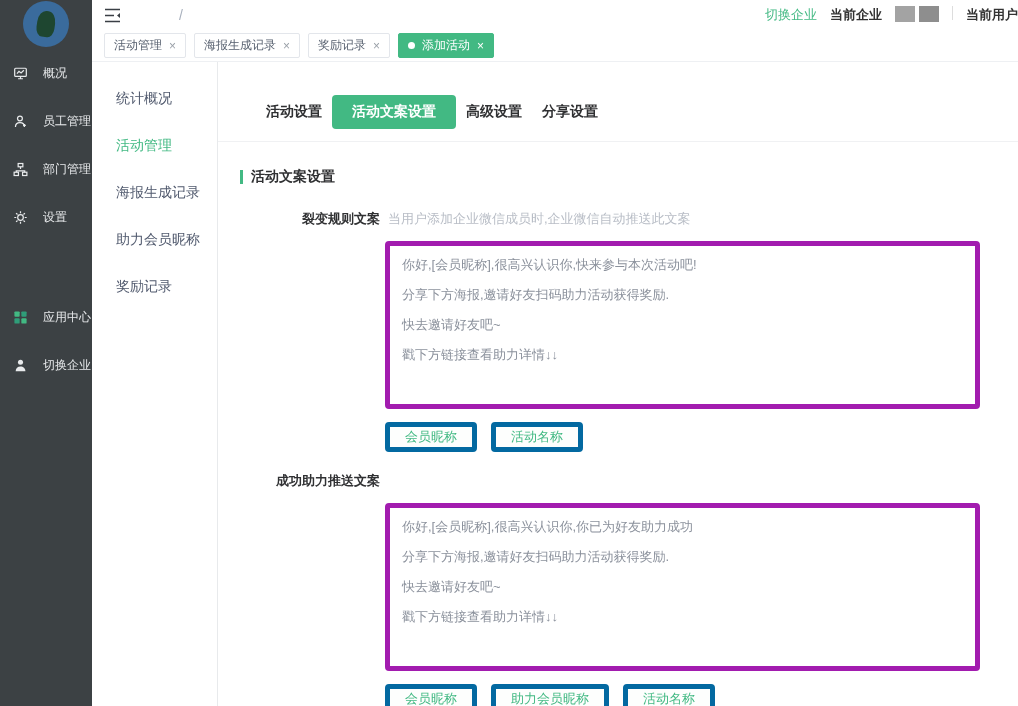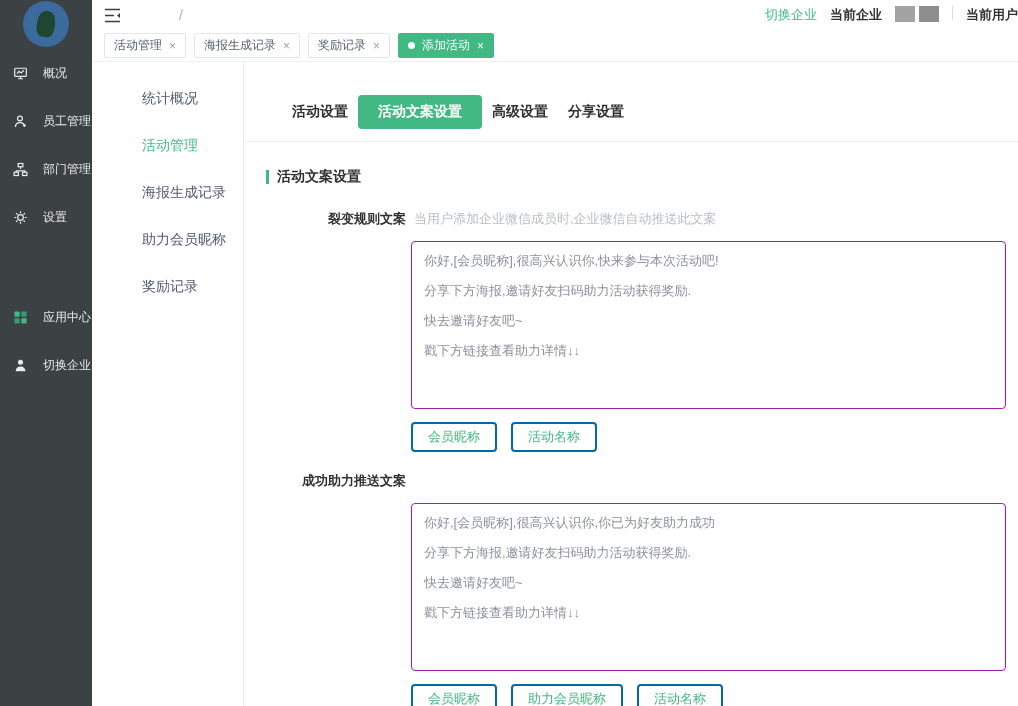--- a/index.html
+++ b/index.html
@@ -37,21 +37,21 @@
 
   .tagbar { height:32px; background:#fff; display:flex; align-items:center; gap:8px; padding-left:12px;
             border-bottom:1px solid #eef0f3; }
   .tag { display:inline-flex; align-items:center; gap:7px; height:25px; padding:0 9px; background:#fff;
          border:1px solid #e3e6eb; border-radius:2px; font-size:12px; color:#57606f; cursor:pointer; }
   .tag .close { color:#9aa0a8; font-size:12px; cursor:pointer; }
   .tag.active { background:#42b983; border-color:#42b983; color:#fff; }
   .tag.active .close { color:#fff; }
   .tag .dot { width:7px; height:7px; border-radius:50%; background:#fff; }
 
-  .body-row { flex:1; display:flex; min-height:0;padding-left:26px; }
+  .body-row { flex:1; display:flex; min-height:0; }
 
   
   .submenu { width:126px; background:#fff; border-right:1px solid #e8eaec; padding-top:26px; flex-shrink:0; }
   .submenu-item { padding-left:24px; height:20px; line-height:20px; font-size:14px; color:#515a6e;
                   margin-bottom:27px; cursor:pointer; white-space:nowrap; }
   .submenu-item.active { color:#42b983; }
 
   
   .content { flex:1; background:#fff; padding-left:38px; overflow:hidden; }
   .content-tabs { margin-top:33px; display:flex; }
@@ -61,25 +61,25 @@
 
   .section-head { margin-top:26px; display:flex; align-items:center; gap:8px; margin-left:-16px; }
   .section-bar { width:3px; height:14px; background:#42b983; }
   .section-title { font-size:14px; font-weight:bold; color:#303133; }
 
   .field { margin-top:24px; }
   .field-head { display:flex; align-items:flex-start; }
   .field-label { width:124px; text-align:right; font-size:13px; font-weight:bold; color:#303133; flex-shrink:0; white-space:nowrap; }
   .field-hint { margin-left:8px; font-size:13px; color:#b8bdc6; white-space:nowrap; }
   .field-body { margin-left:129px; margin-top:13px; }
-  .copy-textarea { width:595px; height:168px; border:1px solid #a21caf; border-radius:4px;
+  .copy-textarea { width:595px; height:168px; border:5px solid #a21caf; border-radius:4px;
                    padding:4px 12px; font-size:13px; line-height:30px; color:#8b919c; resize:none;
                    font-family:"Liberation Sans","DejaVu Sans",sans-serif; outline:none; display:block; }
   .insert-row { margin-top:13px; display:flex; gap:14px; }
-  .insert-btn { height:30px; padding:0 15px; background:#fdfefd; border:2px solid #0369a1; color:#42b983;
+  .insert-btn { height:30px; padding:0 15px; background:#fdfefd; border:5px solid #0369a1; color:#42b983;
                 font-size:13px; border-radius:4px; cursor:pointer;
                 font-family:"Liberation Sans","DejaVu Sans",sans-serif; }
   .field.second { margin-top:20px; }
 </style>
 </head>
 <body>
 
 <div class="app">
 
   <aside class="main-sidebar">

